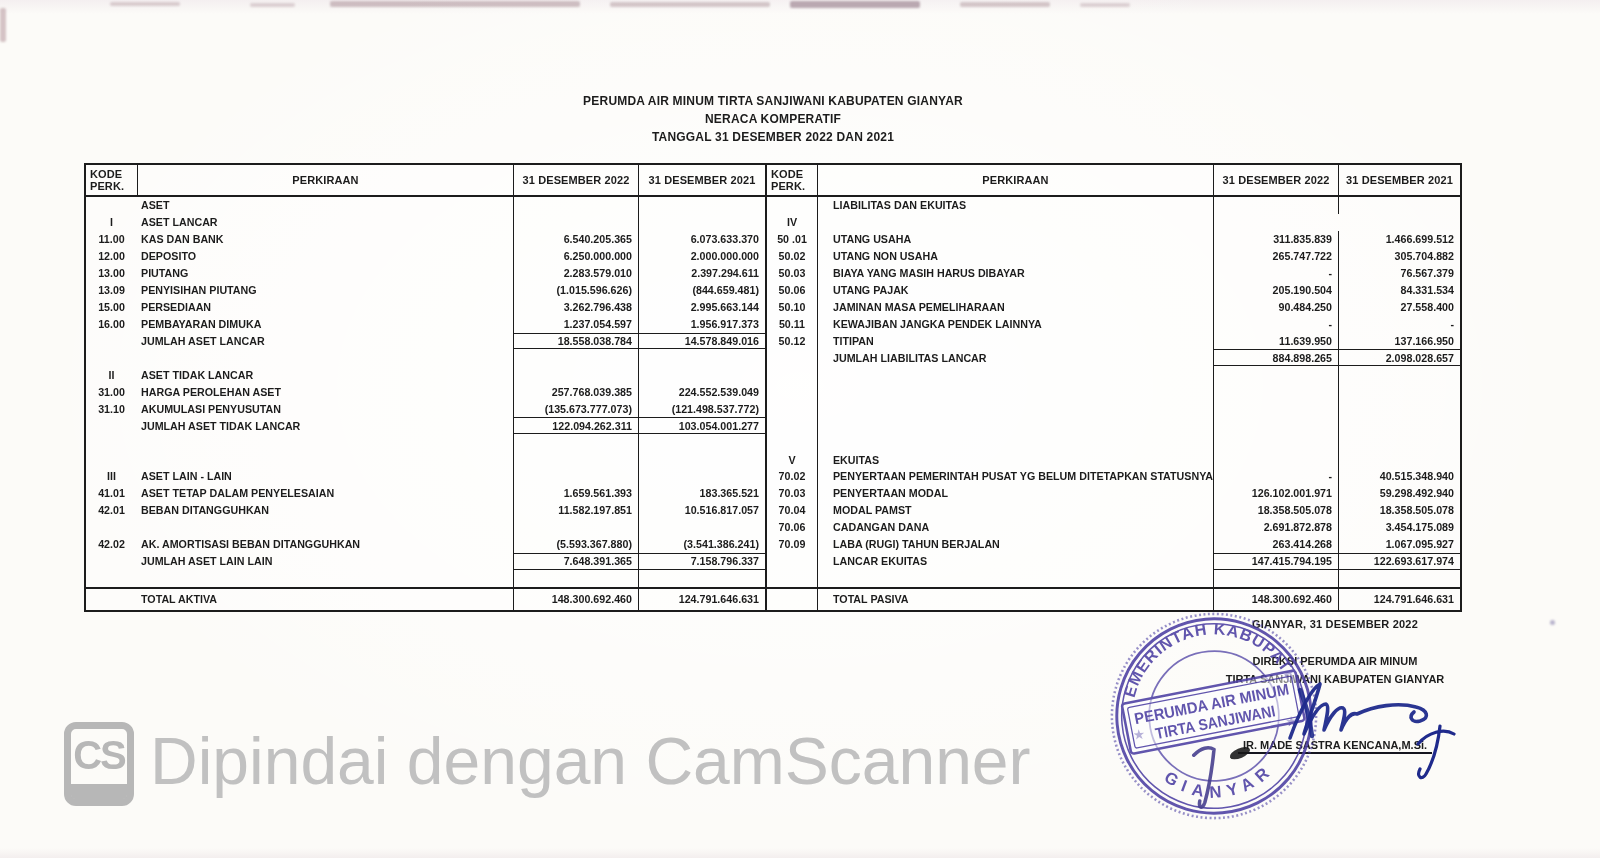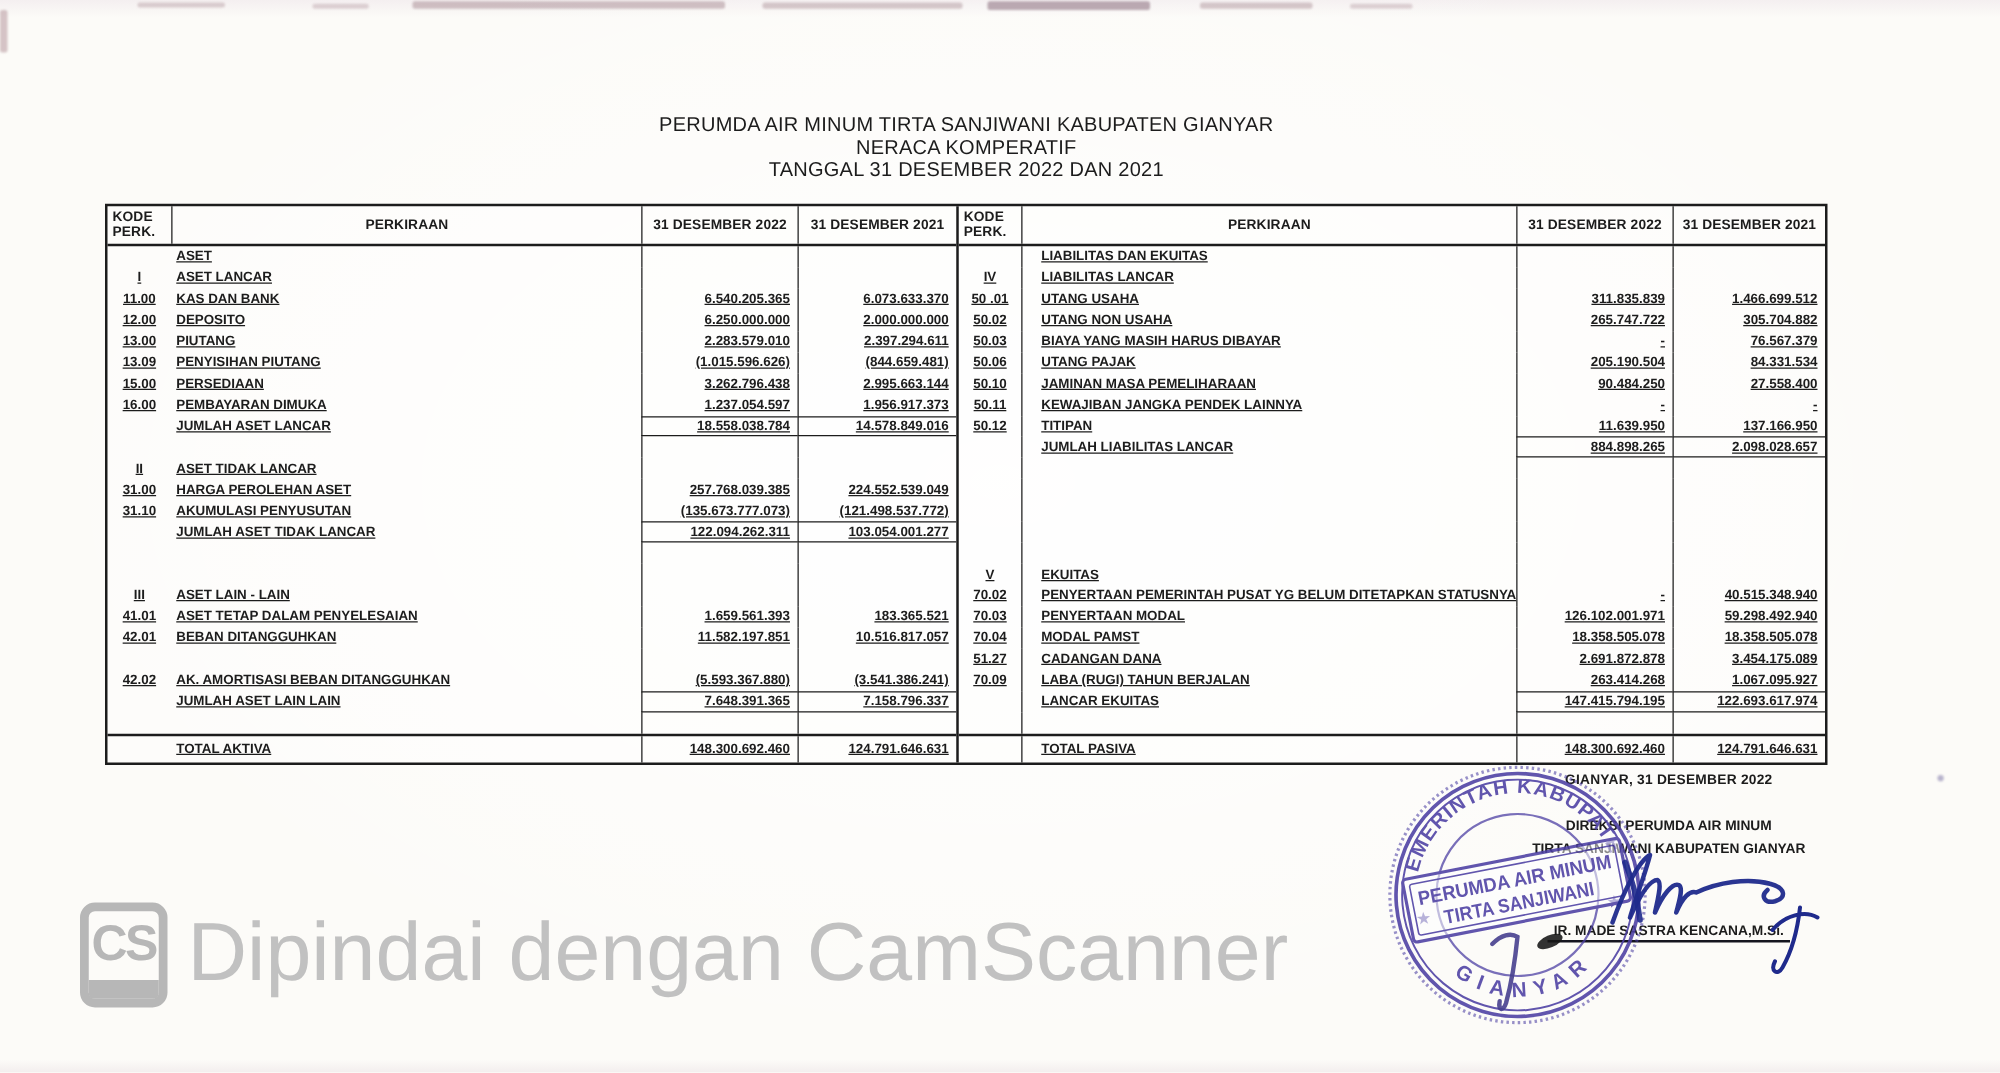--- a/index.html
+++ b/index.html
@@ -13,34 +13,34 @@
     background:
       radial-gradient(ellipse at 50% 45%, rgba(255,255,255,.9) 0%, rgba(250,248,244,.0) 70%),
       linear-gradient(to bottom, #f4eff0 0px, rgba(252,251,248,0) 14px),
       linear-gradient(to top, #f3eeee 0px, rgba(252,251,248,0) 10px),
       #fcfbf8;
   }
   
   .smudge{position:absolute;filter:blur(1px);border-radius:2px;}
   
   .doc-title{position:absolute;left:84px;top:92px;width:1378px;text-align:center;
-    font-size:16px;font-weight:400;line-height:18px;letter-spacing:.2px;}
+    font-size:12px;font-weight:700;line-height:18px;letter-spacing:.2px;}
   
   .sheet{position:absolute;left:84px;top:163px;width:1378px;height:449px;
     border:2.4px solid #1c1c1c;display:flex;box-sizing:border-box;background:rgba(255,255,255,.35);}
   .half{width:698px;display:flex;flex-direction:column;box-sizing:border-box;}
   .half.right{flex:1;border-left:2.2px solid #1c1c1c;}
   .thead{display:grid;grid-template-columns:51px 1fr 125px 127px;height:32px;
     border-bottom:2px solid #1c1c1c;box-sizing:border-box;}
   .half.right .thead{grid-template-columns:50px 1fr 125px 122px;}
   .th{display:flex;align-items:center;justify-content:center;font-weight:700;font-size:11px;
     border-left:1.6px solid #1c1c1c;box-sizing:border-box;letter-spacing:.1px;}
   .th.first{border-left:none;flex-direction:column;align-items:flex-start;padding-left:4px;line-height:1.12;}
   .tbody{flex:1;display:flex;flex-direction:column;}
-  .trow{display:grid;grid-template-columns:51px 1fr 125px 127px;height:16.95px;box-sizing:border-box;text-decoration:underline;}
+  .trow{display:grid;grid-template-columns:51px 1fr 125px 127px;height:16.95px;box-sizing:border-box;}
   .half.right .trow{grid-template-columns:50px 1fr 125px 122px;}
   .cell{display:flex;align-items:center;box-sizing:border-box;font-weight:700;font-size:10.7px;
     white-space:nowrap;overflow:visible;}
   .c-code{justify-content:center;}
   .c-label{padding-left:4px;}
   .half.right .c-label{border-left:1.6px solid #1c1c1c;padding-left:15px;}
   .c-v2022,.c-v2021{justify-content:flex-end;padding-right:6px;border-left:1.6px solid #1c1c1c;}
   .t-subtotal .c-v2022,.t-subtotal .c-v2021{border-top:1.9px solid #1c1c1c;border-bottom:1.9px solid #1c1c1c;}
   .t-total{border-top:2.2px solid #1c1c1c;flex:1;height:auto;min-height:20px;}
   
@@ -256,21 +256,20 @@
       </div>
       <div class="tbody">
           <div class="trow t-section">
             <div class="cell c-code"></div>
             <div class="cell c-label">LIABILITAS DAN EKUITAS</div>
             <div class="cell c-v2022"></div>
             <div class="cell c-v2021"></div>
           </div>
           <div class="trow t-section">
             <div class="cell c-code">IV</div>
-            <div class="cell c-label">LIABILITAS LANCAR</div>
             <div class="cell c-v2022"></div>
             <div class="cell c-v2021"></div>
           </div>
           <div class="trow t-item">
             <div class="cell c-code">50 .01</div>
             <div class="cell c-label">UTANG USAHA</div>
             <div class="cell c-v2022">311.835.839</div>
             <div class="cell c-v2021">1.466.699.512</div>
           </div>
           <div class="trow t-item">
@@ -363,21 +362,21 @@
             <div class="cell c-v2022">126.102.001.971</div>
             <div class="cell c-v2021">59.298.492.940</div>
           </div>
           <div class="trow t-item">
             <div class="cell c-code">70.04</div>
             <div class="cell c-label">MODAL PAMST</div>
             <div class="cell c-v2022">18.358.505.078</div>
             <div class="cell c-v2021">18.358.505.078</div>
           </div>
           <div class="trow t-item">
-            <div class="cell c-code">51.27</div>
+            <div class="cell c-code">70.06</div>
             <div class="cell c-label">CADANGAN DANA</div>
             <div class="cell c-v2022">2.691.872.878</div>
             <div class="cell c-v2021">3.454.175.089</div>
           </div>
           <div class="trow t-item">
             <div class="cell c-code">70.09</div>
             <div class="cell c-label">LABA (RUGI) TAHUN BERJALAN</div>
             <div class="cell c-v2022">263.414.268</div>
             <div class="cell c-v2021">1.067.095.927</div>
           </div>

